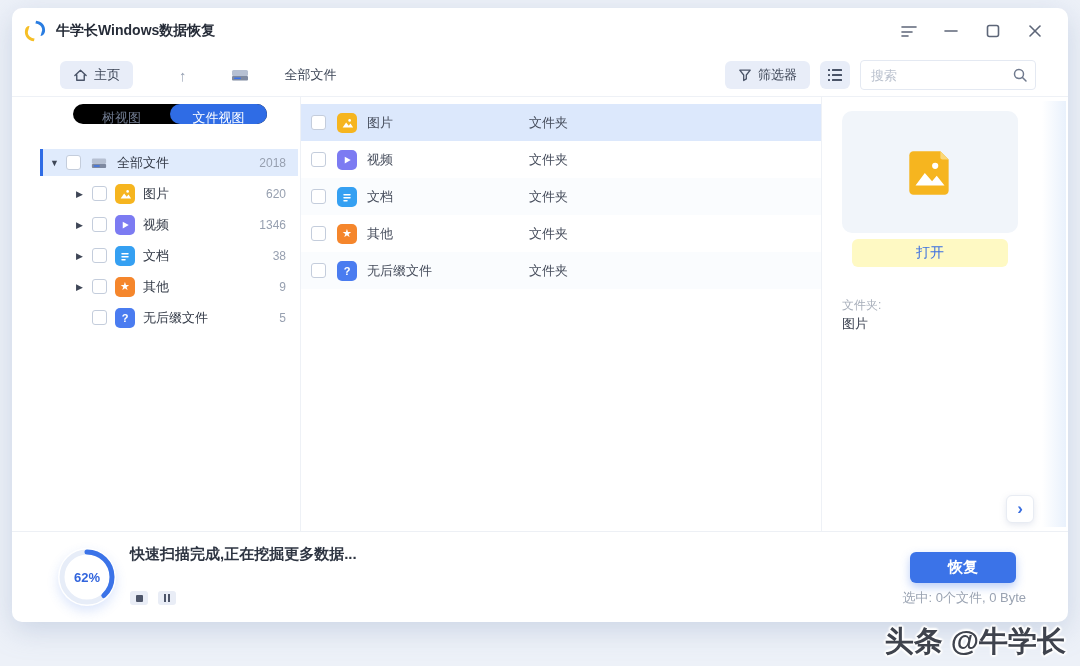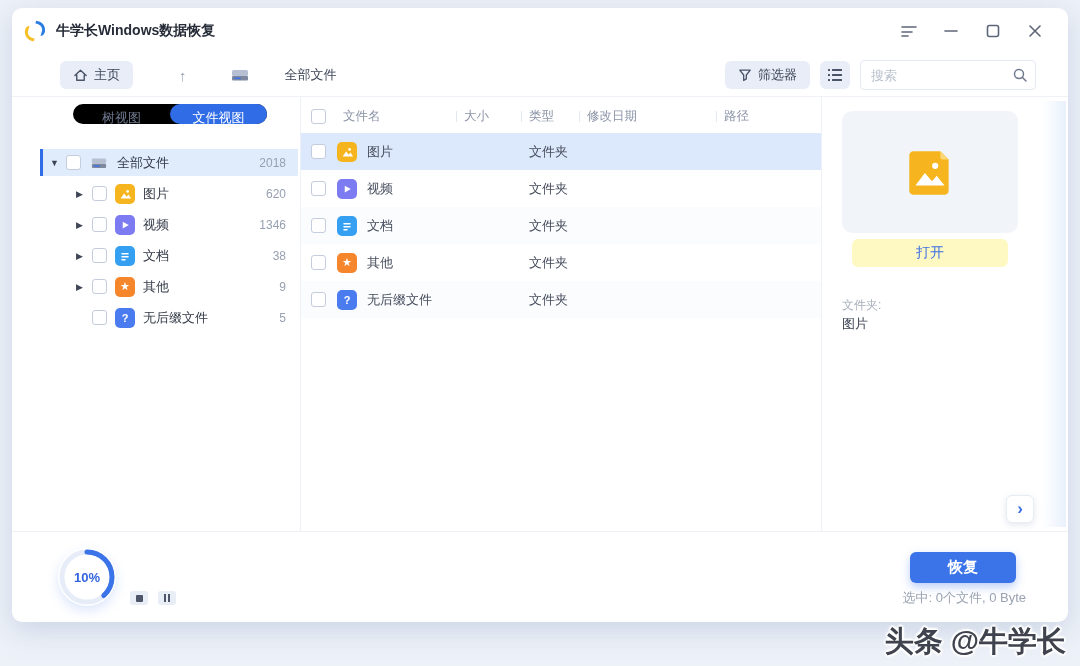--- a/index.html
+++ b/index.html
@@ -253,28 +253,20 @@
           <span class="caret"></span>
           <span class="cb"></span>
           <span class="fic question">?</span>
           <span class="tlabel">无后缀文件</span>
           <span class="tcount">5</span>
         </div>
       </div>
     </div>
 
     <div class="ftable">
-      <div class="grid thead">
-        <span class="cb"></span>
-        <span class="th">文件名</span>
-        <span class="th sep">大小</span>
-        <span class="th sep">类型</span>
-        <span class="th sep">修改日期</span>
-        <span class="th sep">路径</span>
-      </div>
 
       <div class="grid frow selected">
         <span class="cb"></span>
         <span class="namecell">
             <span class="fic image">
               <svg width="14" height="14" viewBox="0 0 16 16">
                 <circle cx="11" cy="5" r="1.5" fill="#fff"></circle>
                 <path d="M3 13l4-5.5 3 3.5 2-2.5 3 4.5z" fill="#fff"></path>
               </svg>
             </span>
@@ -363,22 +355,23 @@
         </div>
     </div>
   </div>
 
   <div class="statusbar">
     <div class="ring">
       <svg width="58" height="58" viewBox="0 0 58 58">
         <circle cx="29" cy="29" r="25" fill="none" stroke="#e7edf8" stroke-width="5"></circle>
         <circle cx="29" cy="29" r="25" fill="none" stroke="#3b73e8" stroke-width="5" stroke-linecap="round" stroke-dasharray="59.7 157.1" transform="rotate(-90 29 29)"></circle>
       </svg>
-      <div class="pct">10%</div>
-    </div>
+      <div class="pct">62%</div>
+    </div>
+    <div class="scan-msg">快速扫描完成,正在挖掘更多数据...</div>
     <div class="scan-ctrls">
       <div class="mini">
           <span class="sq"></span>
         </div>
       <div class="mini">
           <span class="bar"></span>
           <span class="bar"></span>
         </div>
     </div>
     <div class="recoverbtn">恢复</div>

